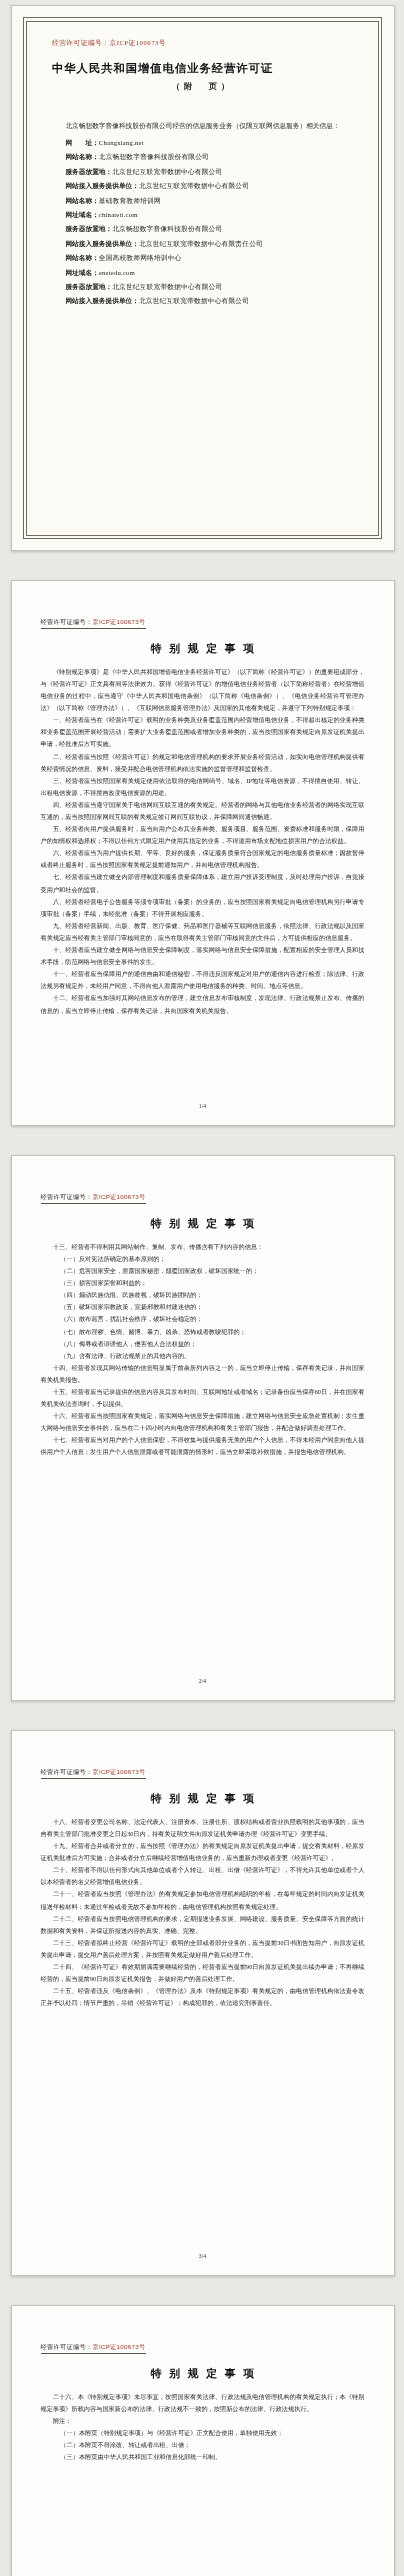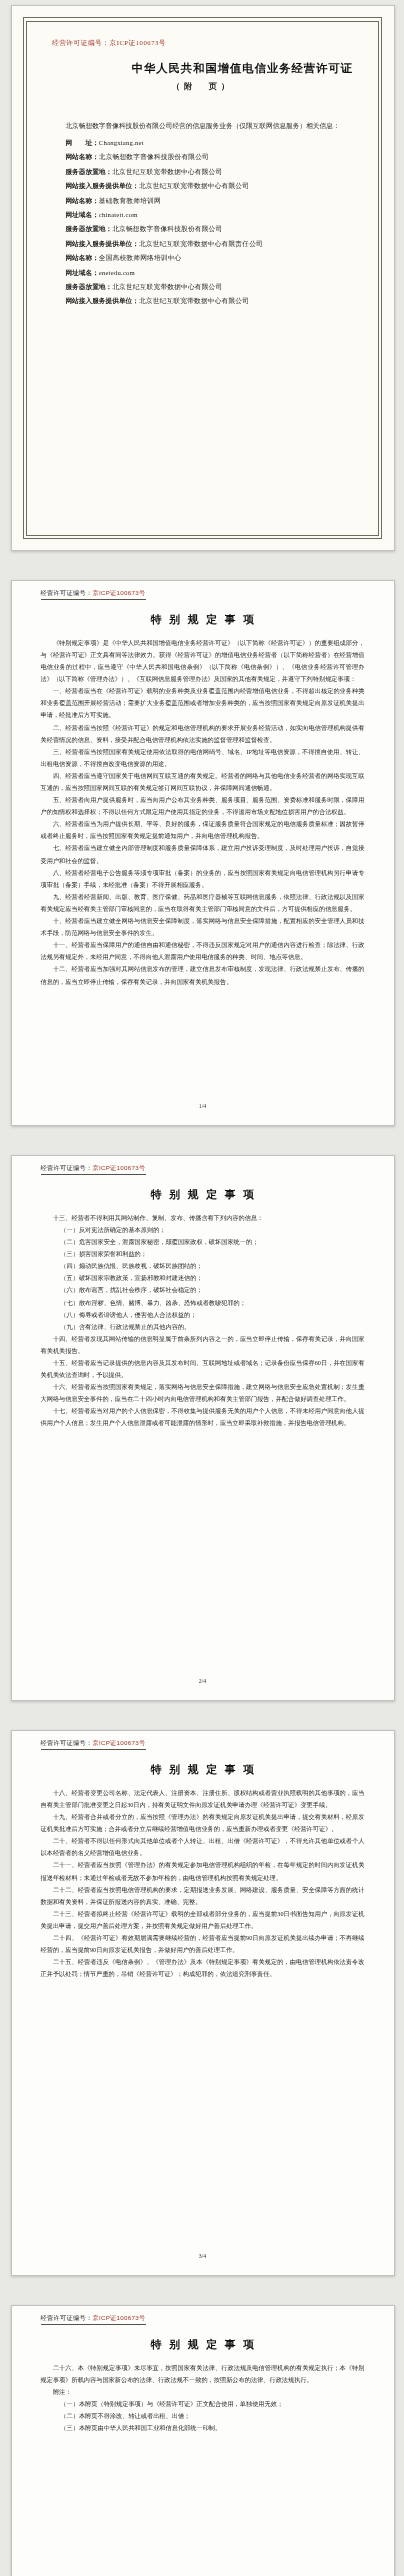--- a/index.html
+++ b/index.html
@@ -30,34 +30,34 @@
     border: 1px solid #6f6b5e; pointer-events: none;
   }
   .cert-inner {
     position: absolute; inset: 5.2px;
     padding: 15.5px 23px;
     font-family: "Liberation Serif", "DejaVu Serif", serif;
     color: #1d1d1d;
   }
   .cert-header { font-size: 6.7px; color: #a2372a; letter-spacing: 0.5px; margin-bottom: 12.4px; }
   .cert-title {
-    text-align: right; font-size: 11.3px; font-weight: 700;
+    text-align: left; font-size: 11.3px; font-weight: 700;
     letter-spacing: 1px; color: #101010; margin-bottom: 5.2px;
   }
   .cert-subtitle {
     text-align: center; font-size: 8.2px; font-weight: 700;
     letter-spacing: 4.1px; margin-bottom: 27px;
   }
   .cert-intro { font-size: 6.7px; line-height: 1.95; text-indent: 2em; margin-bottom: 4.1px; }
   .cert-row { font-size: 6.7px; line-height: 2.15; padding-left: 2em; }
   .row-label { font-weight: 700; }
   .row-value { letter-spacing: 0.2px; }
 
   
-  .prov { padding: 7px 29px 0; }
+  .prov { padding: 36px 29px 0; }
   .prov-header-wrap { margin-bottom: 3.1px; }
   .prov-header {
     display: inline-block; font-size: 6.2px; color: #222;
     border-bottom: 0.5px solid #55524a; padding-bottom: 1px; letter-spacing: 0.3px;
   }
   .prov-header .lic-num { color: #a2372a; }
   .prov-title {
     text-align: center; font-size: 10.8px; font-weight: 700; color: #121212;
     letter-spacing: 7.7px; text-indent: 7.7px;
     margin: 12.4px 0 10.3px;

